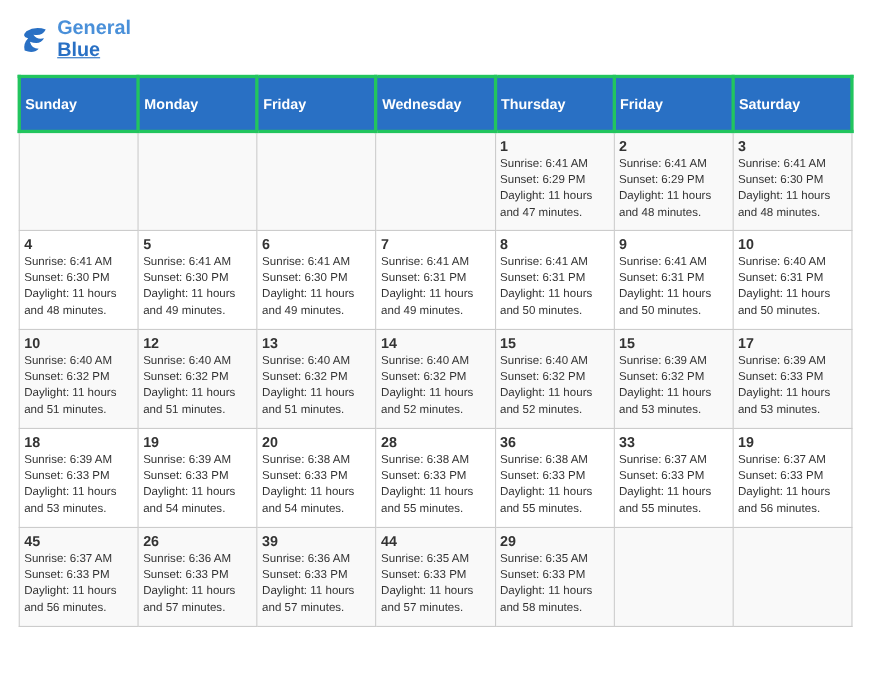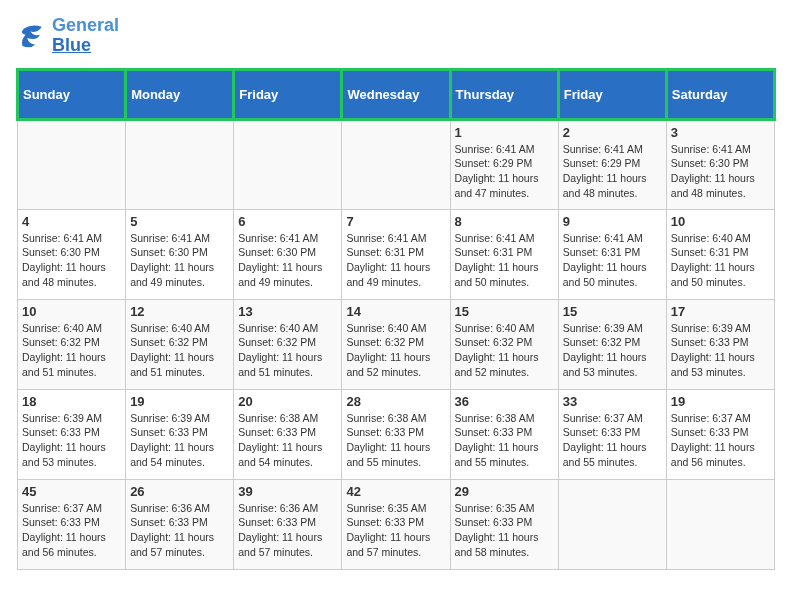--- a/index.html
+++ b/index.html
@@ -306,21 +306,21 @@
 and 57 minutes.</div>
         </td>
         <td>
           <span class="day-num">39</span>
           <div class="day-info" style="white-space: pre-line;">Sunrise: 6:36 AM
 Sunset: 6:33 PM
 Daylight: 11 hours
 and 57 minutes.</div>
         </td>
         <td>
-          <span class="day-num">42</span>
+          <span class="day-num">44</span>
           <div class="day-info" style="white-space: pre-line;">Sunrise: 6:35 AM
 Sunset: 6:33 PM
 Daylight: 11 hours
 and 57 minutes.</div>
         </td>
         <td>
           <span class="day-num">29</span>
           <div class="day-info" style="white-space: pre-line;">Sunrise: 6:35 AM
 Sunset: 6:33 PM
 Daylight: 11 hours

